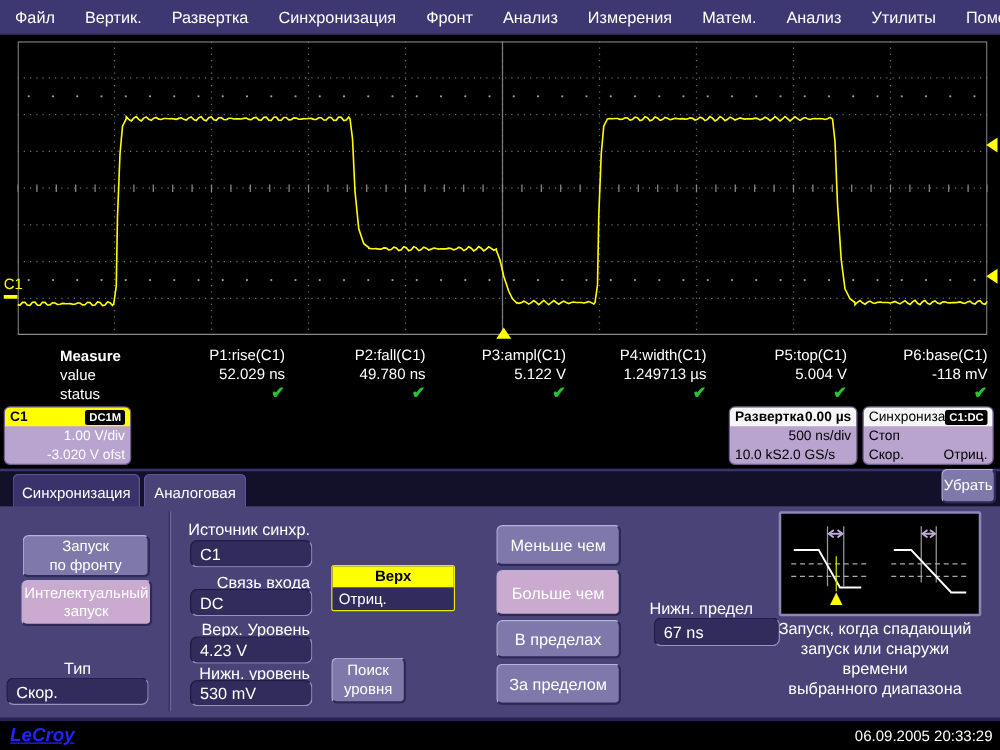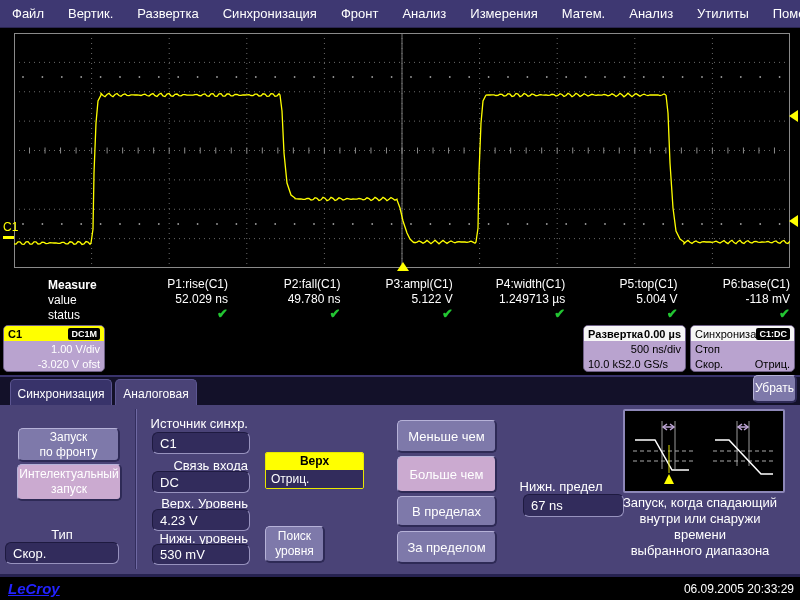--- a/index.html
+++ b/index.html
@@ -408,21 +408,21 @@
         <path d="M114,16 L122,16" stroke="#c0a8d8" stroke-width="1.5"></path>
         <path d="M117,13 L113,16 L117,19" fill="none" stroke="#c0a8d8" stroke-width="1.5"></path>
         <path d="M119,13 L123,16 L119,19" fill="none" stroke="#c0a8d8" stroke-width="1.5"></path>
         <line x1="88" y1="40" x2="150" y2="40" stroke="#aaa" stroke-width="1" stroke-dasharray="4,3"></line>
         <line x1="88" y1="50" x2="150" y2="50" stroke="#aaa" stroke-width="1" stroke-dasharray="4,3"></line>
         <path d="M90,29 L104,29 L136,63 L148,63" fill="none" stroke="#fff" stroke-width="1.5"></path>
       </svg>
     </div>
     <div class="descr" id="descr">
         <div>Запуск, когда спадающий</div>
-        <div>внутри или снаружи</div>
+        <div>запуск или снаружи</div>
         <div>времени</div>
         <div>выбранного диапазона</div>
       </div>
   </div>
 
   <div class="statusbar">
     <div class="brand">LeCroy</div>
     <div class="clock">06.09.2005 20:33:29</div>
   </div>
 

